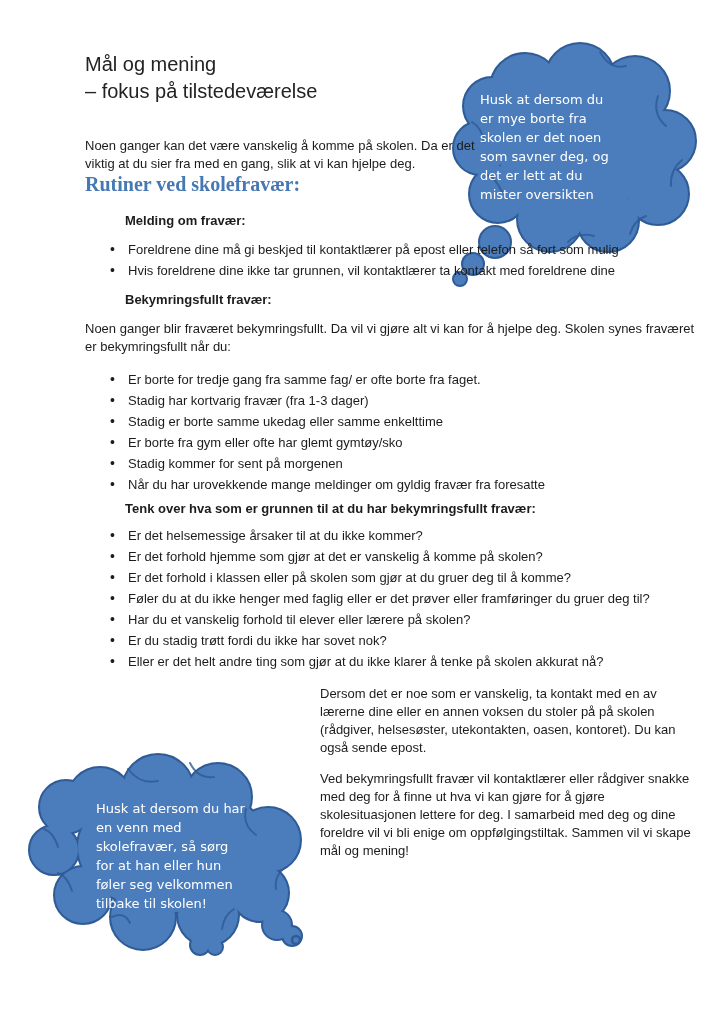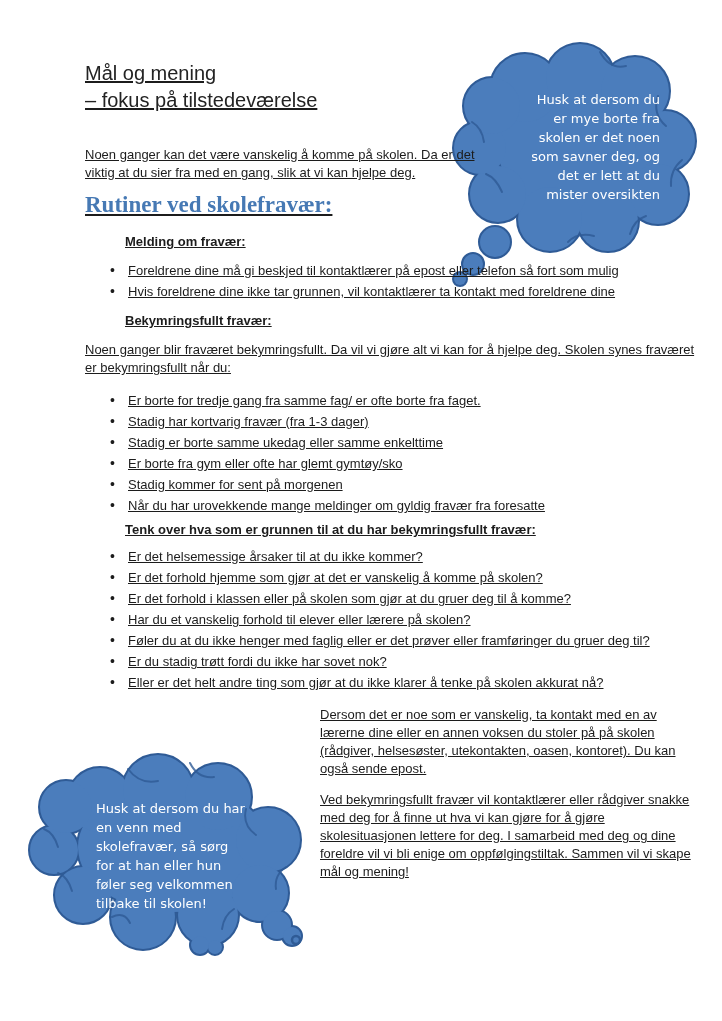--- a/index.html
+++ b/index.html
@@ -1,32 +1,32 @@
 <!DOCTYPE html>
 <html style="--bubble-fill: #4b7dbc; --bubble-stroke: #2f5b96; --bubble-text: #ffffff; --heading-blue: #4679b4; --body-text: #1c1c1c;"><head>
 <meta charset="utf-8">
 <style>
   html,body { margin:0; padding:0; background:#ffffff; }
   .page {
     position:relative; width:722px; height:1021px; background:#ffffff;
     font-family:"Liberation Sans", sans-serif; color:#1c1c1c; overflow:hidden;
   }
-  .content { position:absolute; left:85px; top:60px; width:612px;text-decoration:underline; }
+  .content { position:absolute; left:85px; top:51px; width:612px; }
   .content > * { margin:0; }
 
   .doc-title { font-size:20px; line-height:27px; font-weight:400; color:#232323; }
 
   .body-p { font-size:13px; line-height:18px; }
   .intro-p { width:398px; }
   #intro-p1 { margin-top:15px; }
   #intro-p2 { margin-top:32px; }
 
   .blue-heading {
-    margin-top:12px; font-family:"Liberation Serif", serif; font-weight:700;
-    font-size:23px; line-height:22px; color:var(--heading-blue,#4679b4);
+    margin-top:0; font-family:"Liberation Serif", serif; font-weight:700;
+    font-size:20px; line-height:22px; color:var(--heading-blue,#4679b4);
   }
   .subhead { font-weight:700; font-size:13px; line-height:18px;padding-left:40px; }
   #melding-head { margin-top:17px; }
   #bekymring-head { margin-top:10px; }
   #bekymring-intro { margin-top:11px; width:612px; }
   #tenk-head { margin-top:5px; }
 
   ul.bullets { list-style:none; padding:0; margin:0; }
   #melding-list { margin-top:9px; }
   #bekymring-list { margin-top:13px; }
@@ -48,21 +48,21 @@
   .cloud-outline { fill:var(--bubble-fill,#4b7dbc); stroke:var(--bubble-stroke,#2f5b96); stroke-width:4; }
   .cloud-body { fill:var(--bubble-fill,#4b7dbc); stroke:none; }
   .cloud-scallop { fill:none; stroke:var(--bubble-stroke,#2f5b96); stroke-width:2; stroke-linecap:round; opacity:.8; }
   .cloud-swirl { fill:none; stroke:var(--bubble-stroke,#2f5b96); stroke-width:2.5; }
 
   .bubble-text {
     position:absolute; color:var(--bubble-text,#ffffff);
     font-family:"DejaVu Sans", sans-serif; font-size:13px; line-height:19px;
     white-space:pre-line;
   }
-  #bubble-text-top { left:480px; top:90px; width:180px; text-align:right; }
+  #bubble-text-top { left:480px; top:90px; width:180px; text-align:left; }
   #bubble-text-bottom { left:96px; top:799px; width:205px; text-align:left; }
 </style>
 </head>
 <body>
 
 <div class="page">
 
   <svg id="cloud-top" class="cloud-svg" width="270" height="270" viewBox="0 0 270 270">
     <g class="cloud-outline">
       <circle cx="125" cy="105" r="78"></circle>
@@ -190,22 +190,22 @@
       <li>Er borte fra gym eller ofte har glemt gymtøy/sko</li>
       <li>Stadig kommer for sent på morgenen</li>
       <li>Når du har urovekkende mange meldinger om gyldig fravær fra foresatte</li>
     </ul>
 
     <h3 id="tenk-head" class="subhead">Tenk over hva som er grunnen til at du har bekymringsfullt fravær:</h3>
     <ul id="tenk-list" class="bullets">
       <li>Er det helsemessige årsaker til at du ikke kommer?</li>
       <li>Er det forhold hjemme som gjør at det er vanskelig å komme på skolen?</li>
       <li>Er det forhold i klassen eller på skolen som gjør at du gruer deg til å komme?</li>
+      <li>Føler du at du ikke henger med faglig eller er det prøver eller framføringer du gruer deg til?</li>
       <li>Har du et vanskelig forhold til elever eller lærere på skolen?</li>
-      <li>Føler du at du ikke henger med faglig eller er det prøver eller framføringer du gruer deg til?</li>
       <li>Er du stadig trøtt fordi du ikke har sovet nok?</li>
       <li>Eller er det helt andre ting som gjør at du ikke klarer å tenke på skolen akkurat nå?</li>
     </ul>
 
     <div class="closing">
       <p id="closing-p1" class="body-p">Dersom det er noe som er vanskelig, ta kontakt med en av lærerne dine eller en annen voksen du stoler på på skolen (rådgiver, helsesøster, utekontakten, oasen, kontoret). Du kan også sende epost.</p>
       <p id="closing-p2" class="body-p">Ved bekymringsfullt fravær vil kontaktlærer eller rådgiver snakke med deg for å finne ut hva vi kan gjøre for å gjøre skolesituasjonen lettere for deg. I samarbeid med deg og dine foreldre vil vi bli enige om oppfølgingstiltak. Sammen vil vi skape mål og mening!</p>
     </div>
   </div>
 

